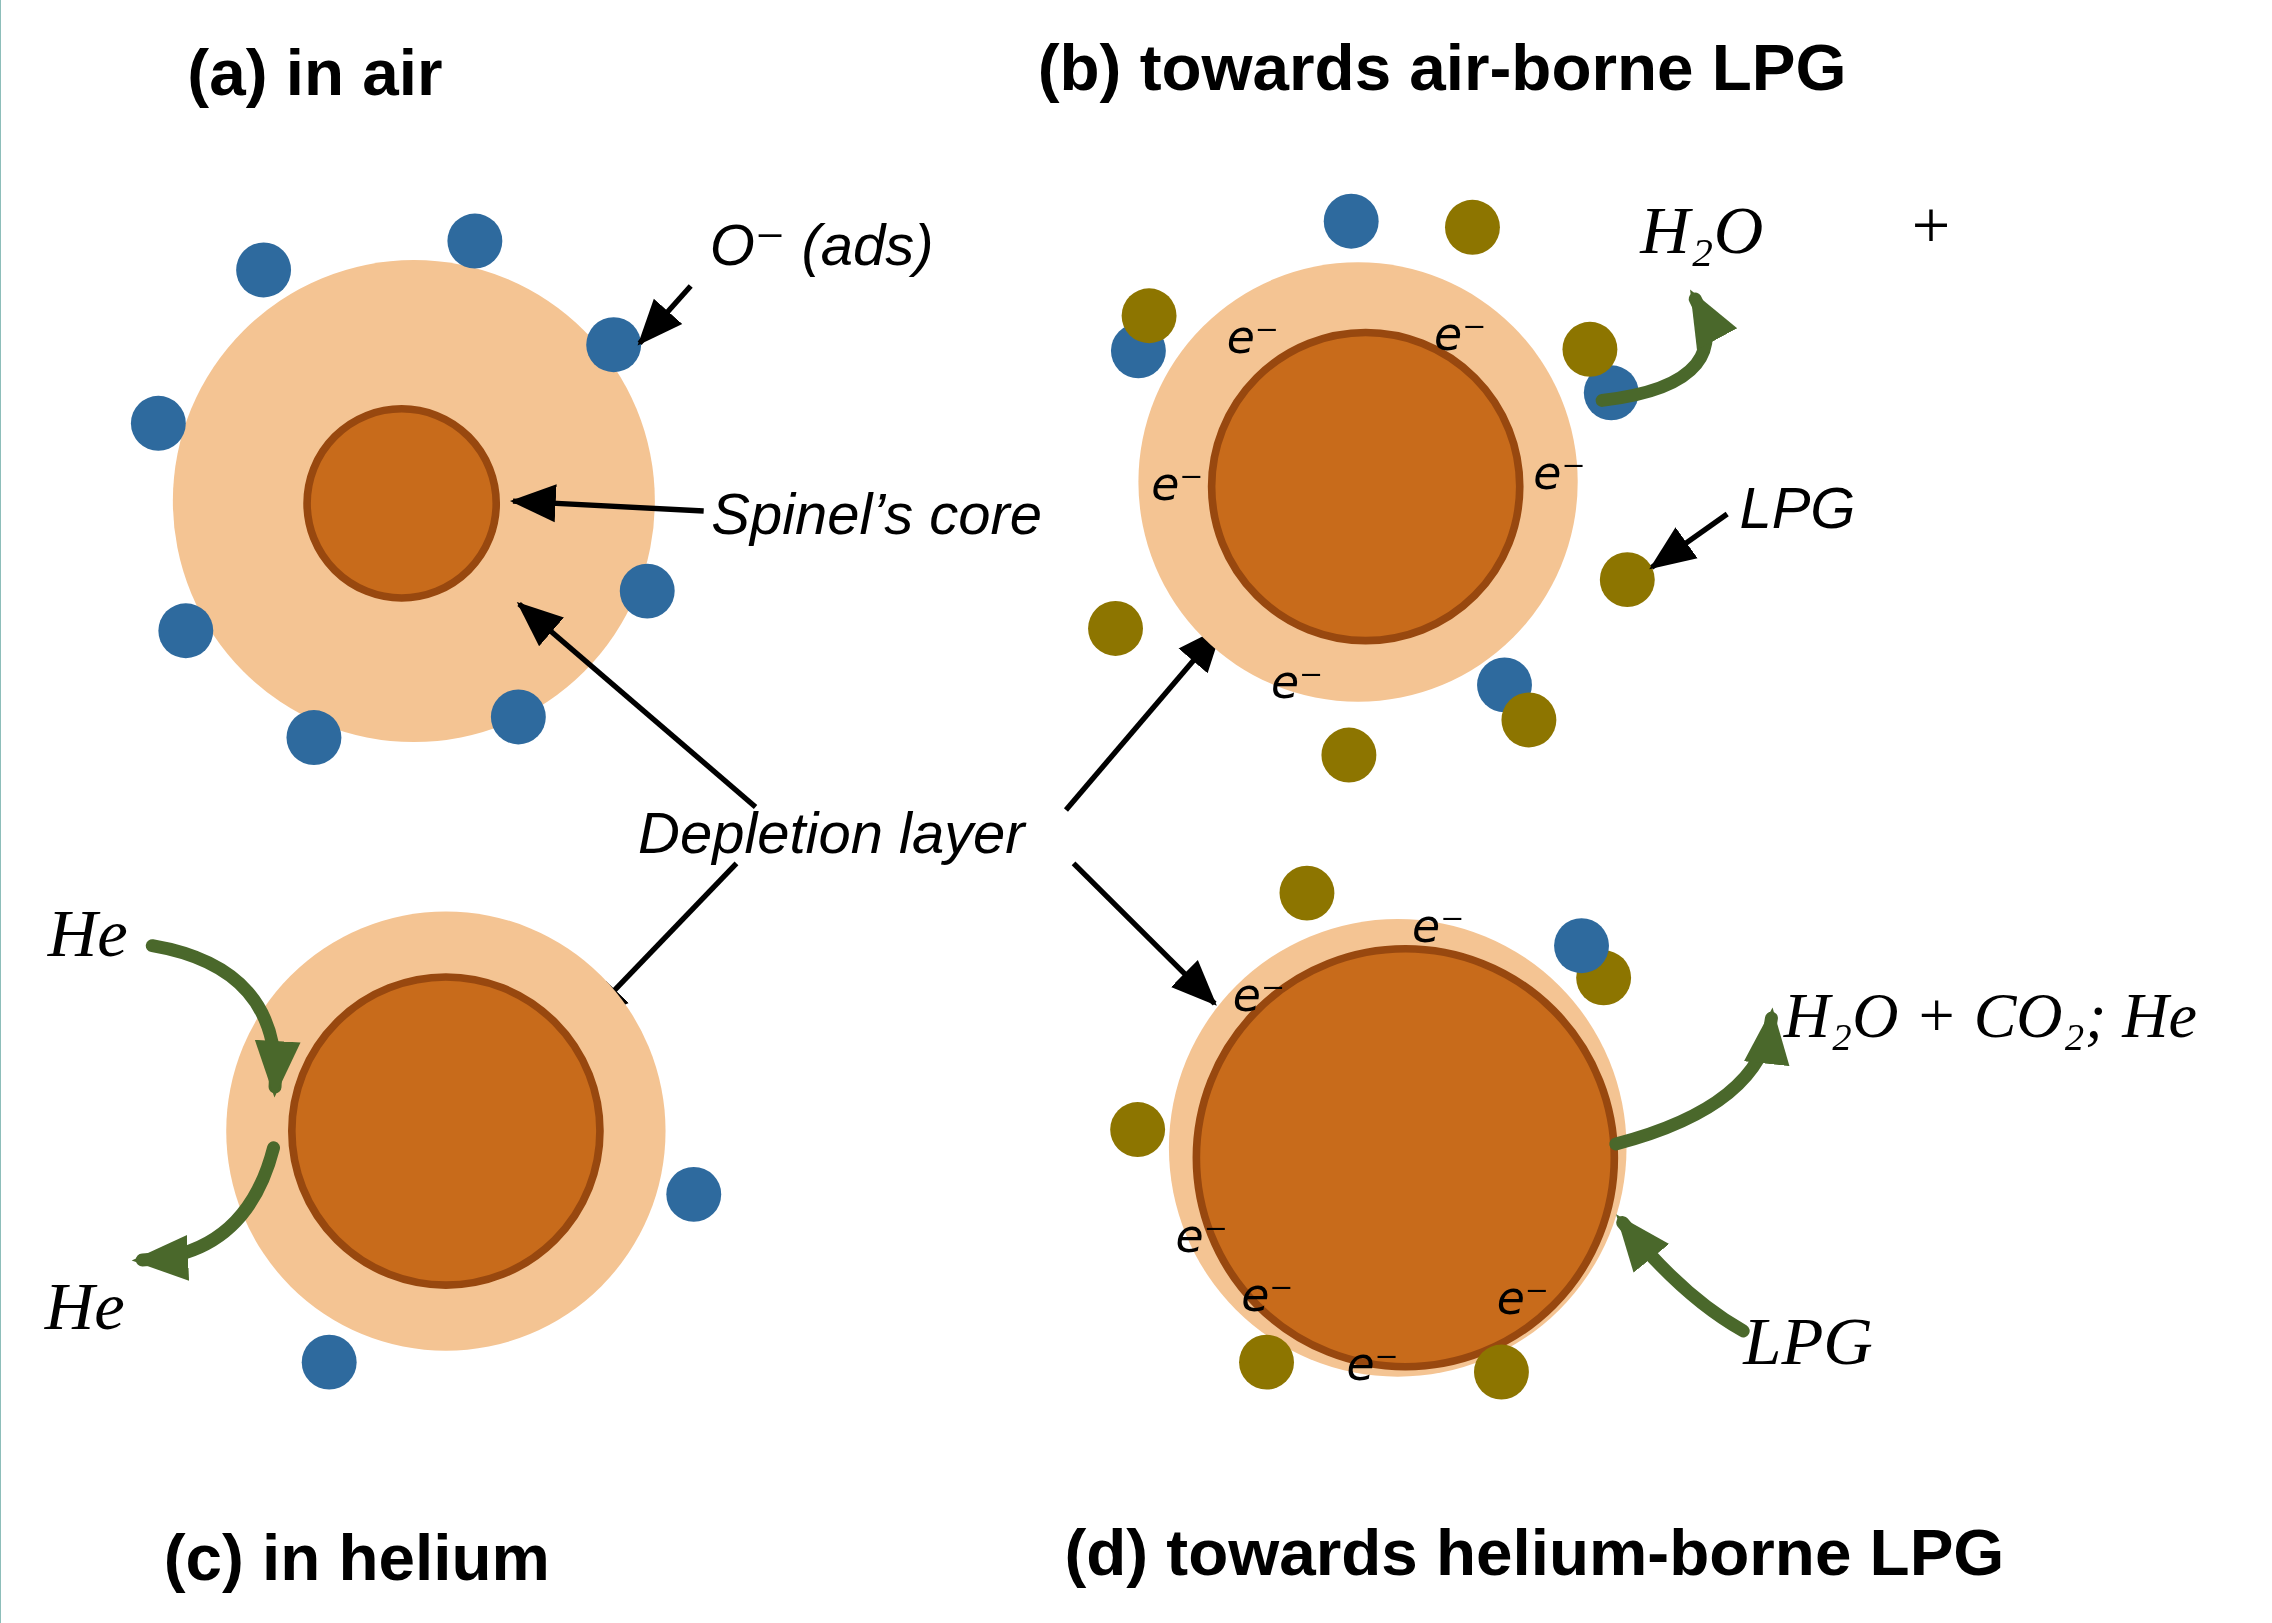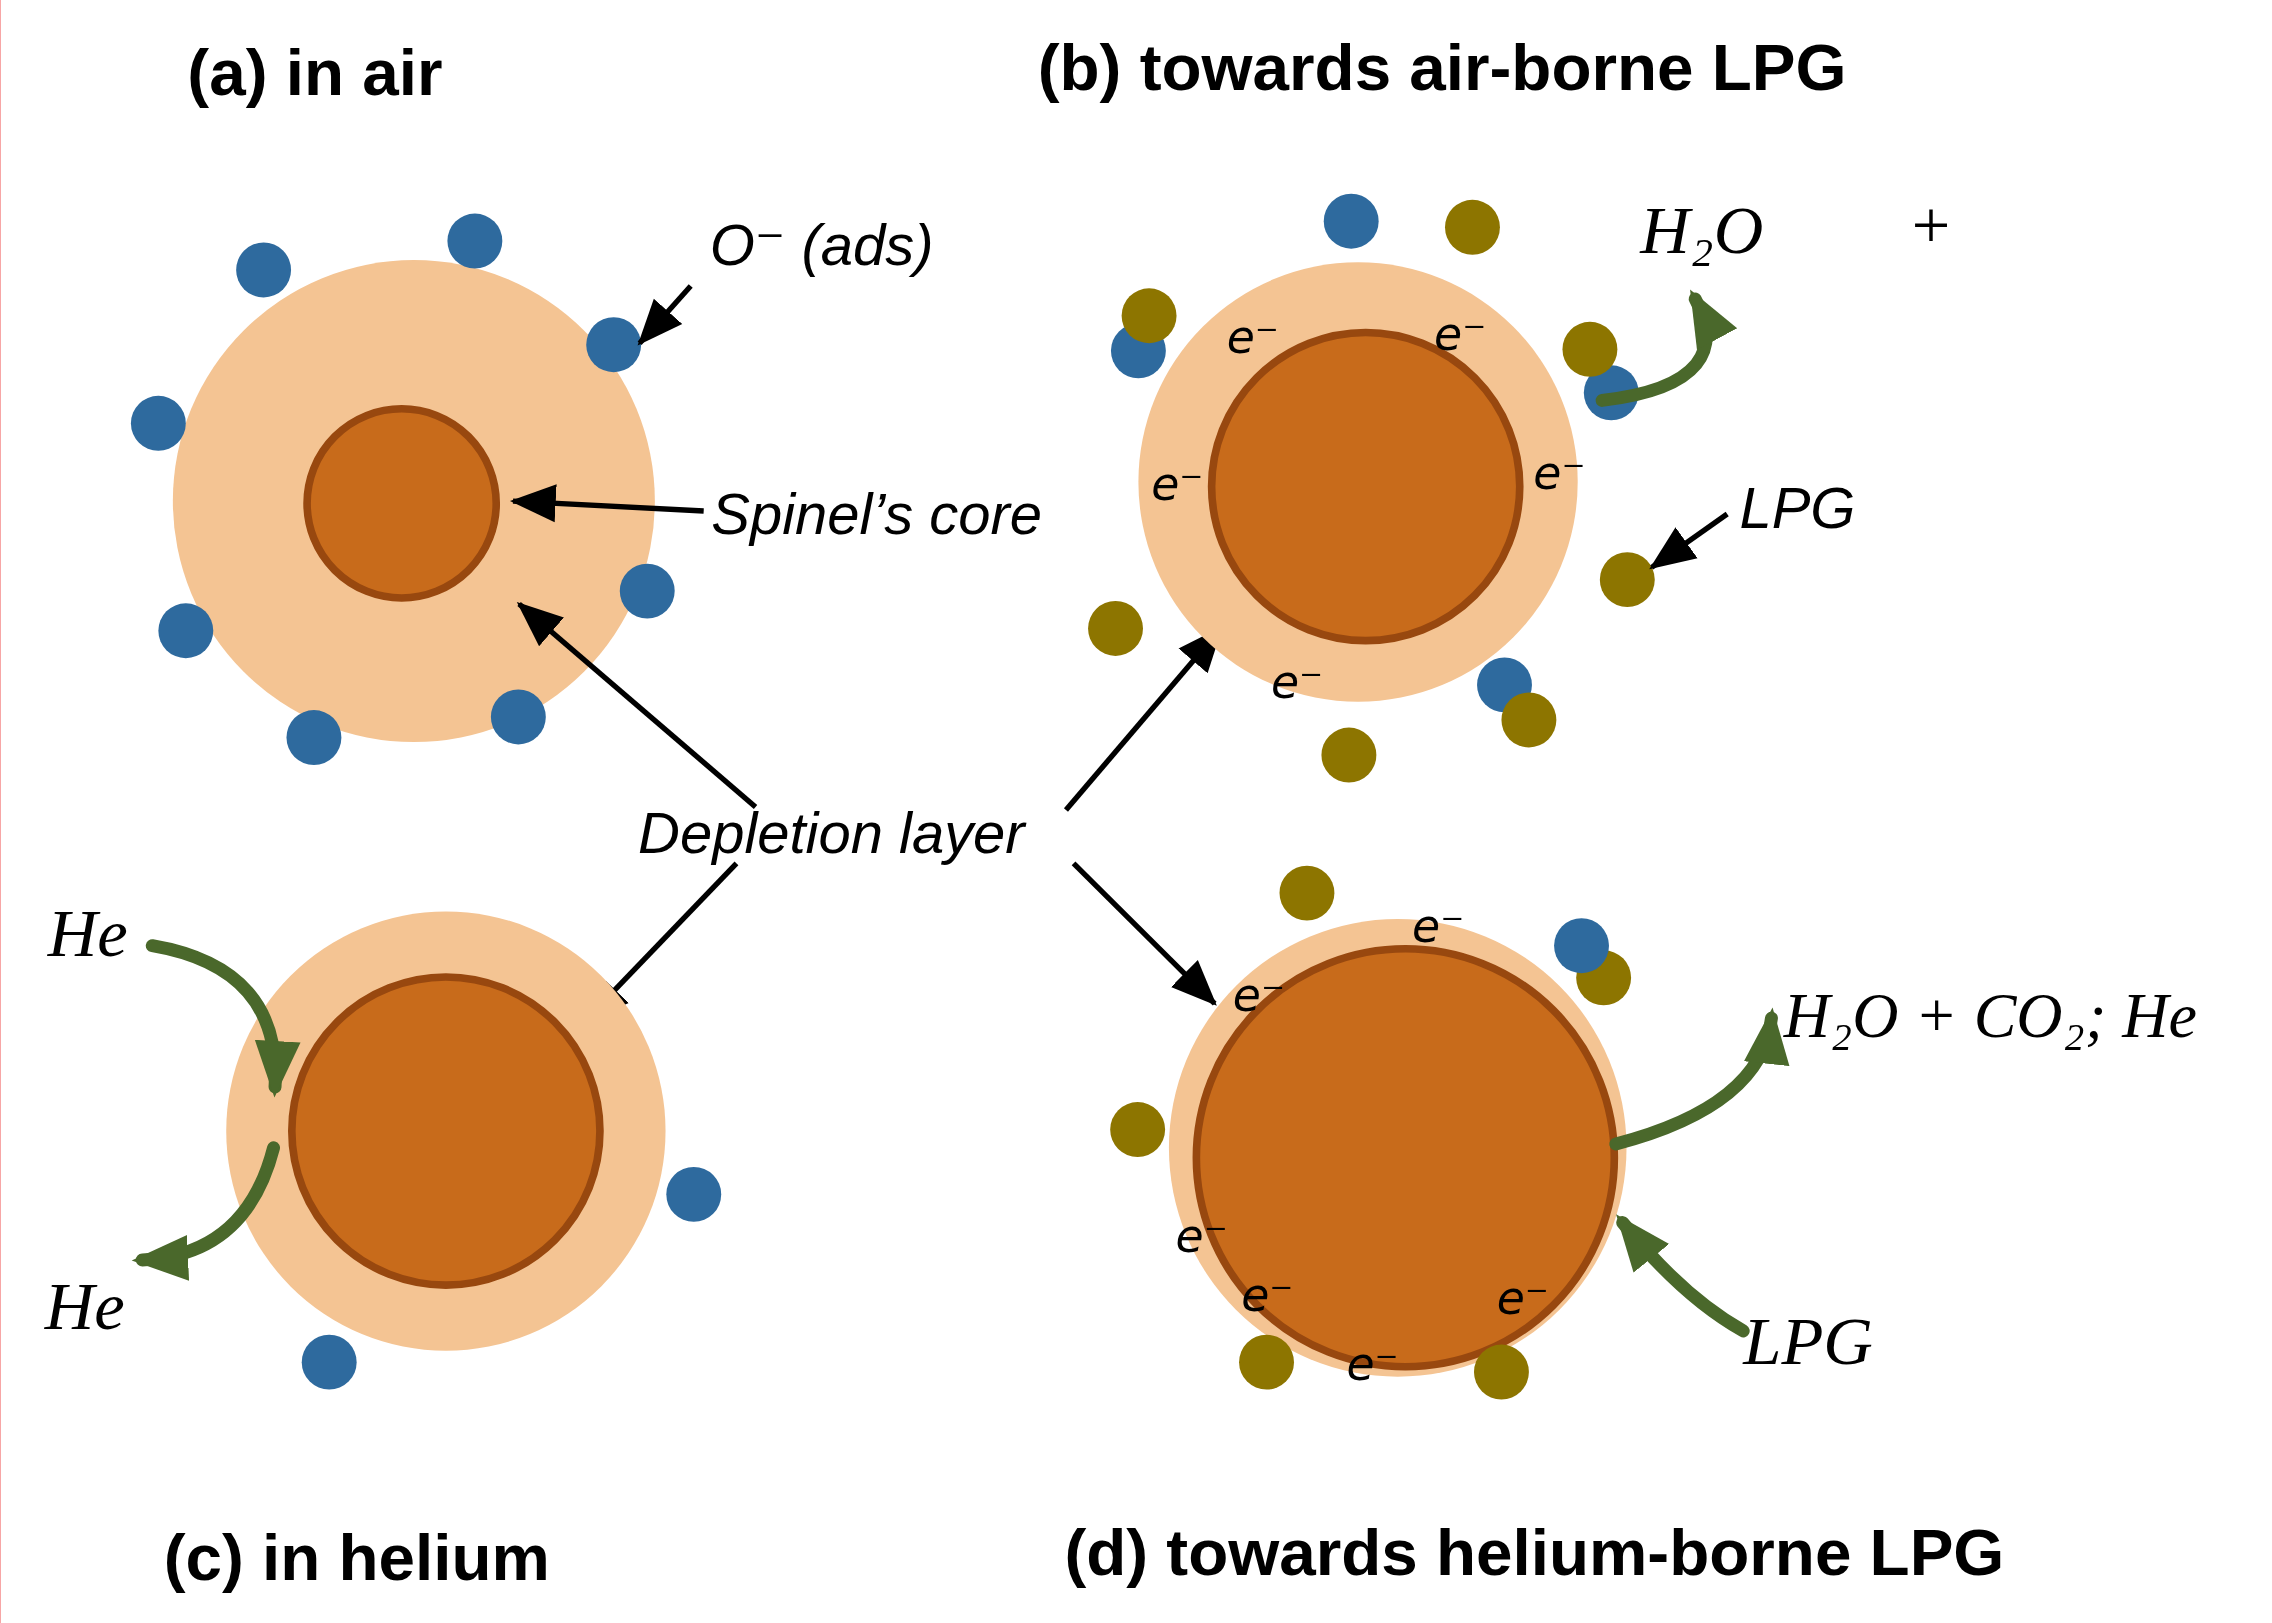--- a/index.html
+++ b/index.html
@@ -1,16 +1,16 @@
 <!DOCTYPE html>
 <html style="font-size:12.2px"><head>
 <meta charset="utf-8">
 <style>
   html, body { margin: 0; padding: 0; background: #ffffff; }
-  .figure-wrap { width: 2095px; height: 1623px; position: relative; background: #ef4444; }
+  .figure-wrap { width: 2095px; height: 1623px; position: relative; background: #0f766e; }
   svg text { font-family: "Liberation Sans", "DejaVu Sans", sans-serif; fill: #000000; }
   .title       { font-size: 86px; font-weight: bold; }
   .label-sans  { font-size: 76px; font-style: italic; }
   .label-serif { font-size: 84px; font-style: italic; font-family: "Liberation Serif", "DejaVu Serif", serif; }
   .label-serif-big { font-size: 90px; font-style: italic; font-family: "Liberation Serif", "DejaVu Serif", serif; }
   .electron    { font-size: 60px; font-style: italic; font-family: "DejaVu Sans", sans-serif; }
   .ann-line    { stroke-width: 7; fill: none; }
   .flow        { fill: none; stroke-width: 17; stroke-linecap: round; }
 </style>
 </head>

